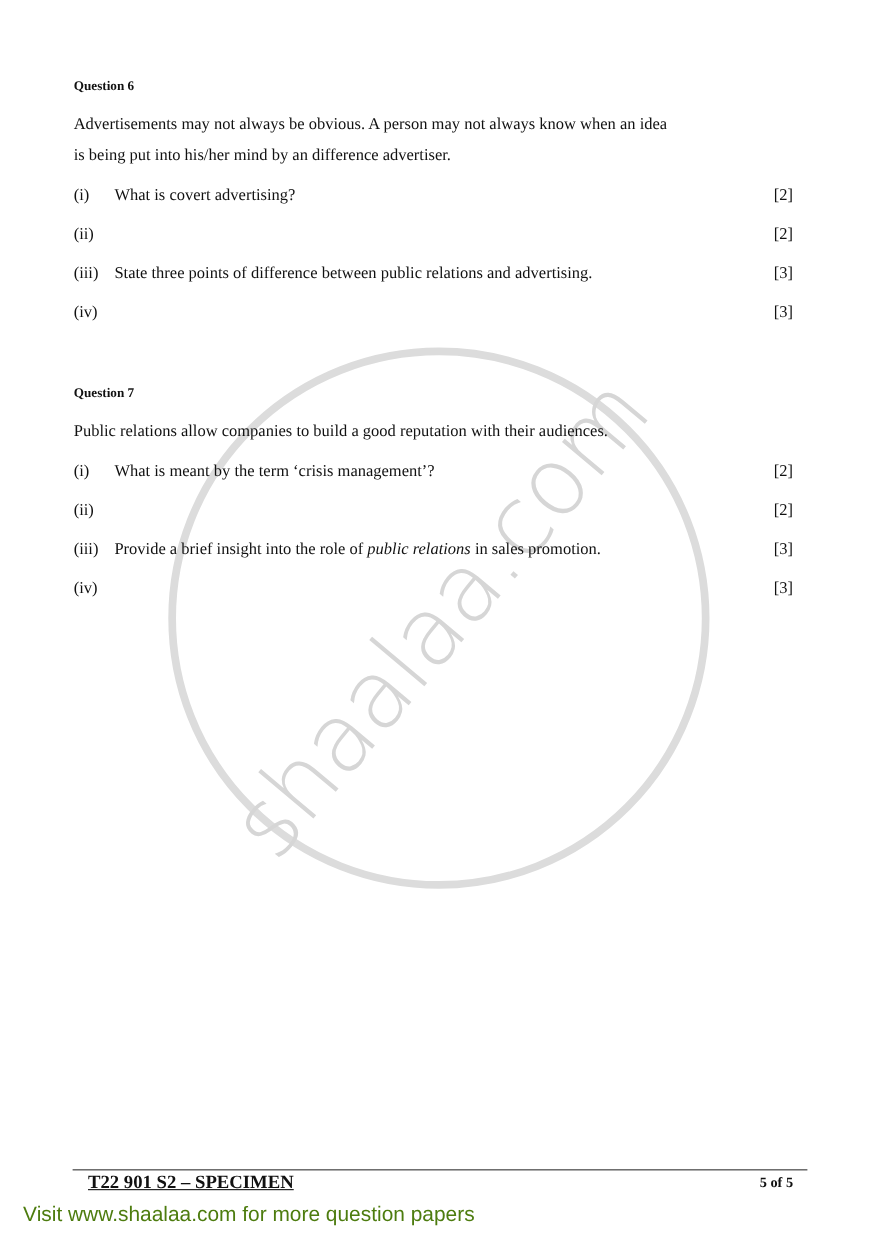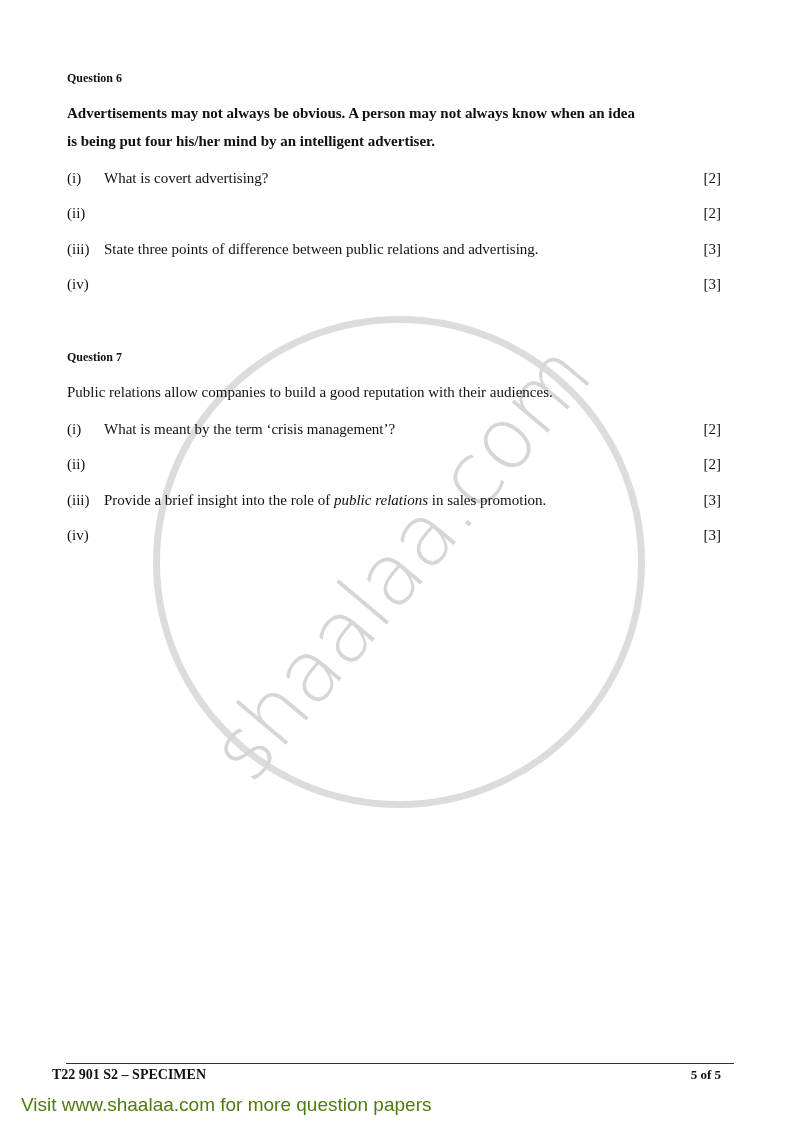--- a/index.html
+++ b/index.html
@@ -101,25 +101,26 @@
     .footer-rule {
       position: absolute;
       left: 66px;
       top: 1063px;
       width: 668px;
       height: 1px;
       background: #333333;
     }
     .footer-code {
       position: absolute;
-      left: 52px;
+      left: 80px;
       top: 1067px;
       font-weight: bold;
-      font-size: 14px;
+      font-size: 17px;
       line-height: 16px;
+      text-decoration: underline;
     }
     .footer-page {
       position: absolute;
       right: 79px;
       top: 1067px;
       font-weight: bold;
       font-size: 13px;
       line-height: 16px;
       padding-left: 48px;
     }
@@ -137,23 +138,23 @@
 <body>
 
 <div class="page">
 
   <div class="wm-circle"></div>
   <div class="wm-text">shaalaa.com</div>
 
   <div class="content">
 
     <div class="q-heading" style="top:69px;">Question 6</div>
-    <div class="intro" style="top:99px;font-weight:bold;">
+    <div class="intro" style="top:99px;">
       <div>Advertisements may not always be obvious. A person may not always know when an idea</div>
-      <div>is being put four his/her mind by an intelligent advertiser.</div>
+      <div>is being put into his/her mind by an difference advertiser.</div>
     </div>
 
     <div class="sub" style="top:168px;">
       <span class="num">(i)</span>
       <span class="txt">What is covert advertising?</span>
       <span class="marks">[2]</span>
     </div>
     <div class="sub" style="top:203px;">
       <span class="num">(ii)</span>
       <span class="marks">[2]</span>

